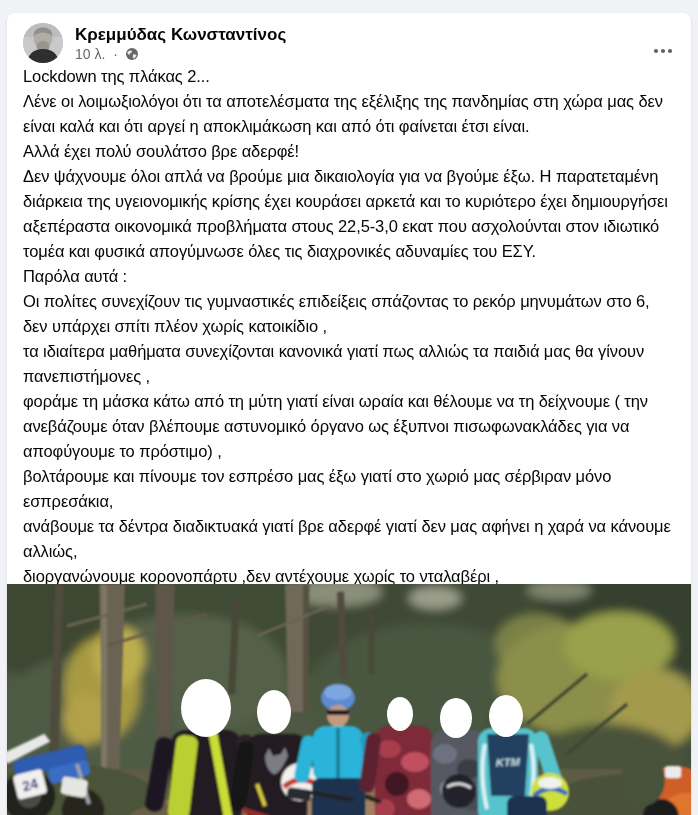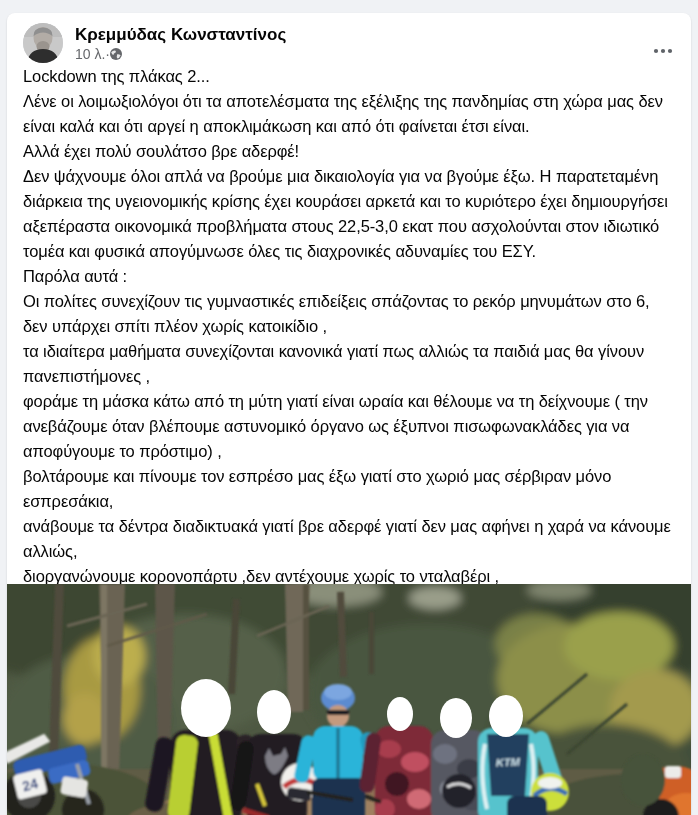--- a/index.html
+++ b/index.html
@@ -28,21 +28,21 @@
     width:40px; height:40px; border-radius:50%;
     overflow:hidden; cursor:pointer;
     background:#d8dadf;
   }
   .header-text { margin-left:52px; padding-top:2px; }
   .author-name {
     font-size:17px; font-weight:700; color:#050505;
     line-height:20px; cursor:pointer;
   }
   .post-meta {
-    display:flex; align-items:center; gap:0;
+    display:flex; align-items:center; gap:8px;
     font-size:14px; color:#65676b; line-height:18px;
   }
   .post-meta .sep { color:#65676b; }
   .more-btn {
     position:absolute; right:10px; top:20px;
     width:36px; height:36px; border-radius:50%;
     display:flex; align-items:center; justify-content:center;
     cursor:pointer; background:transparent;
   }
   .post-text {

